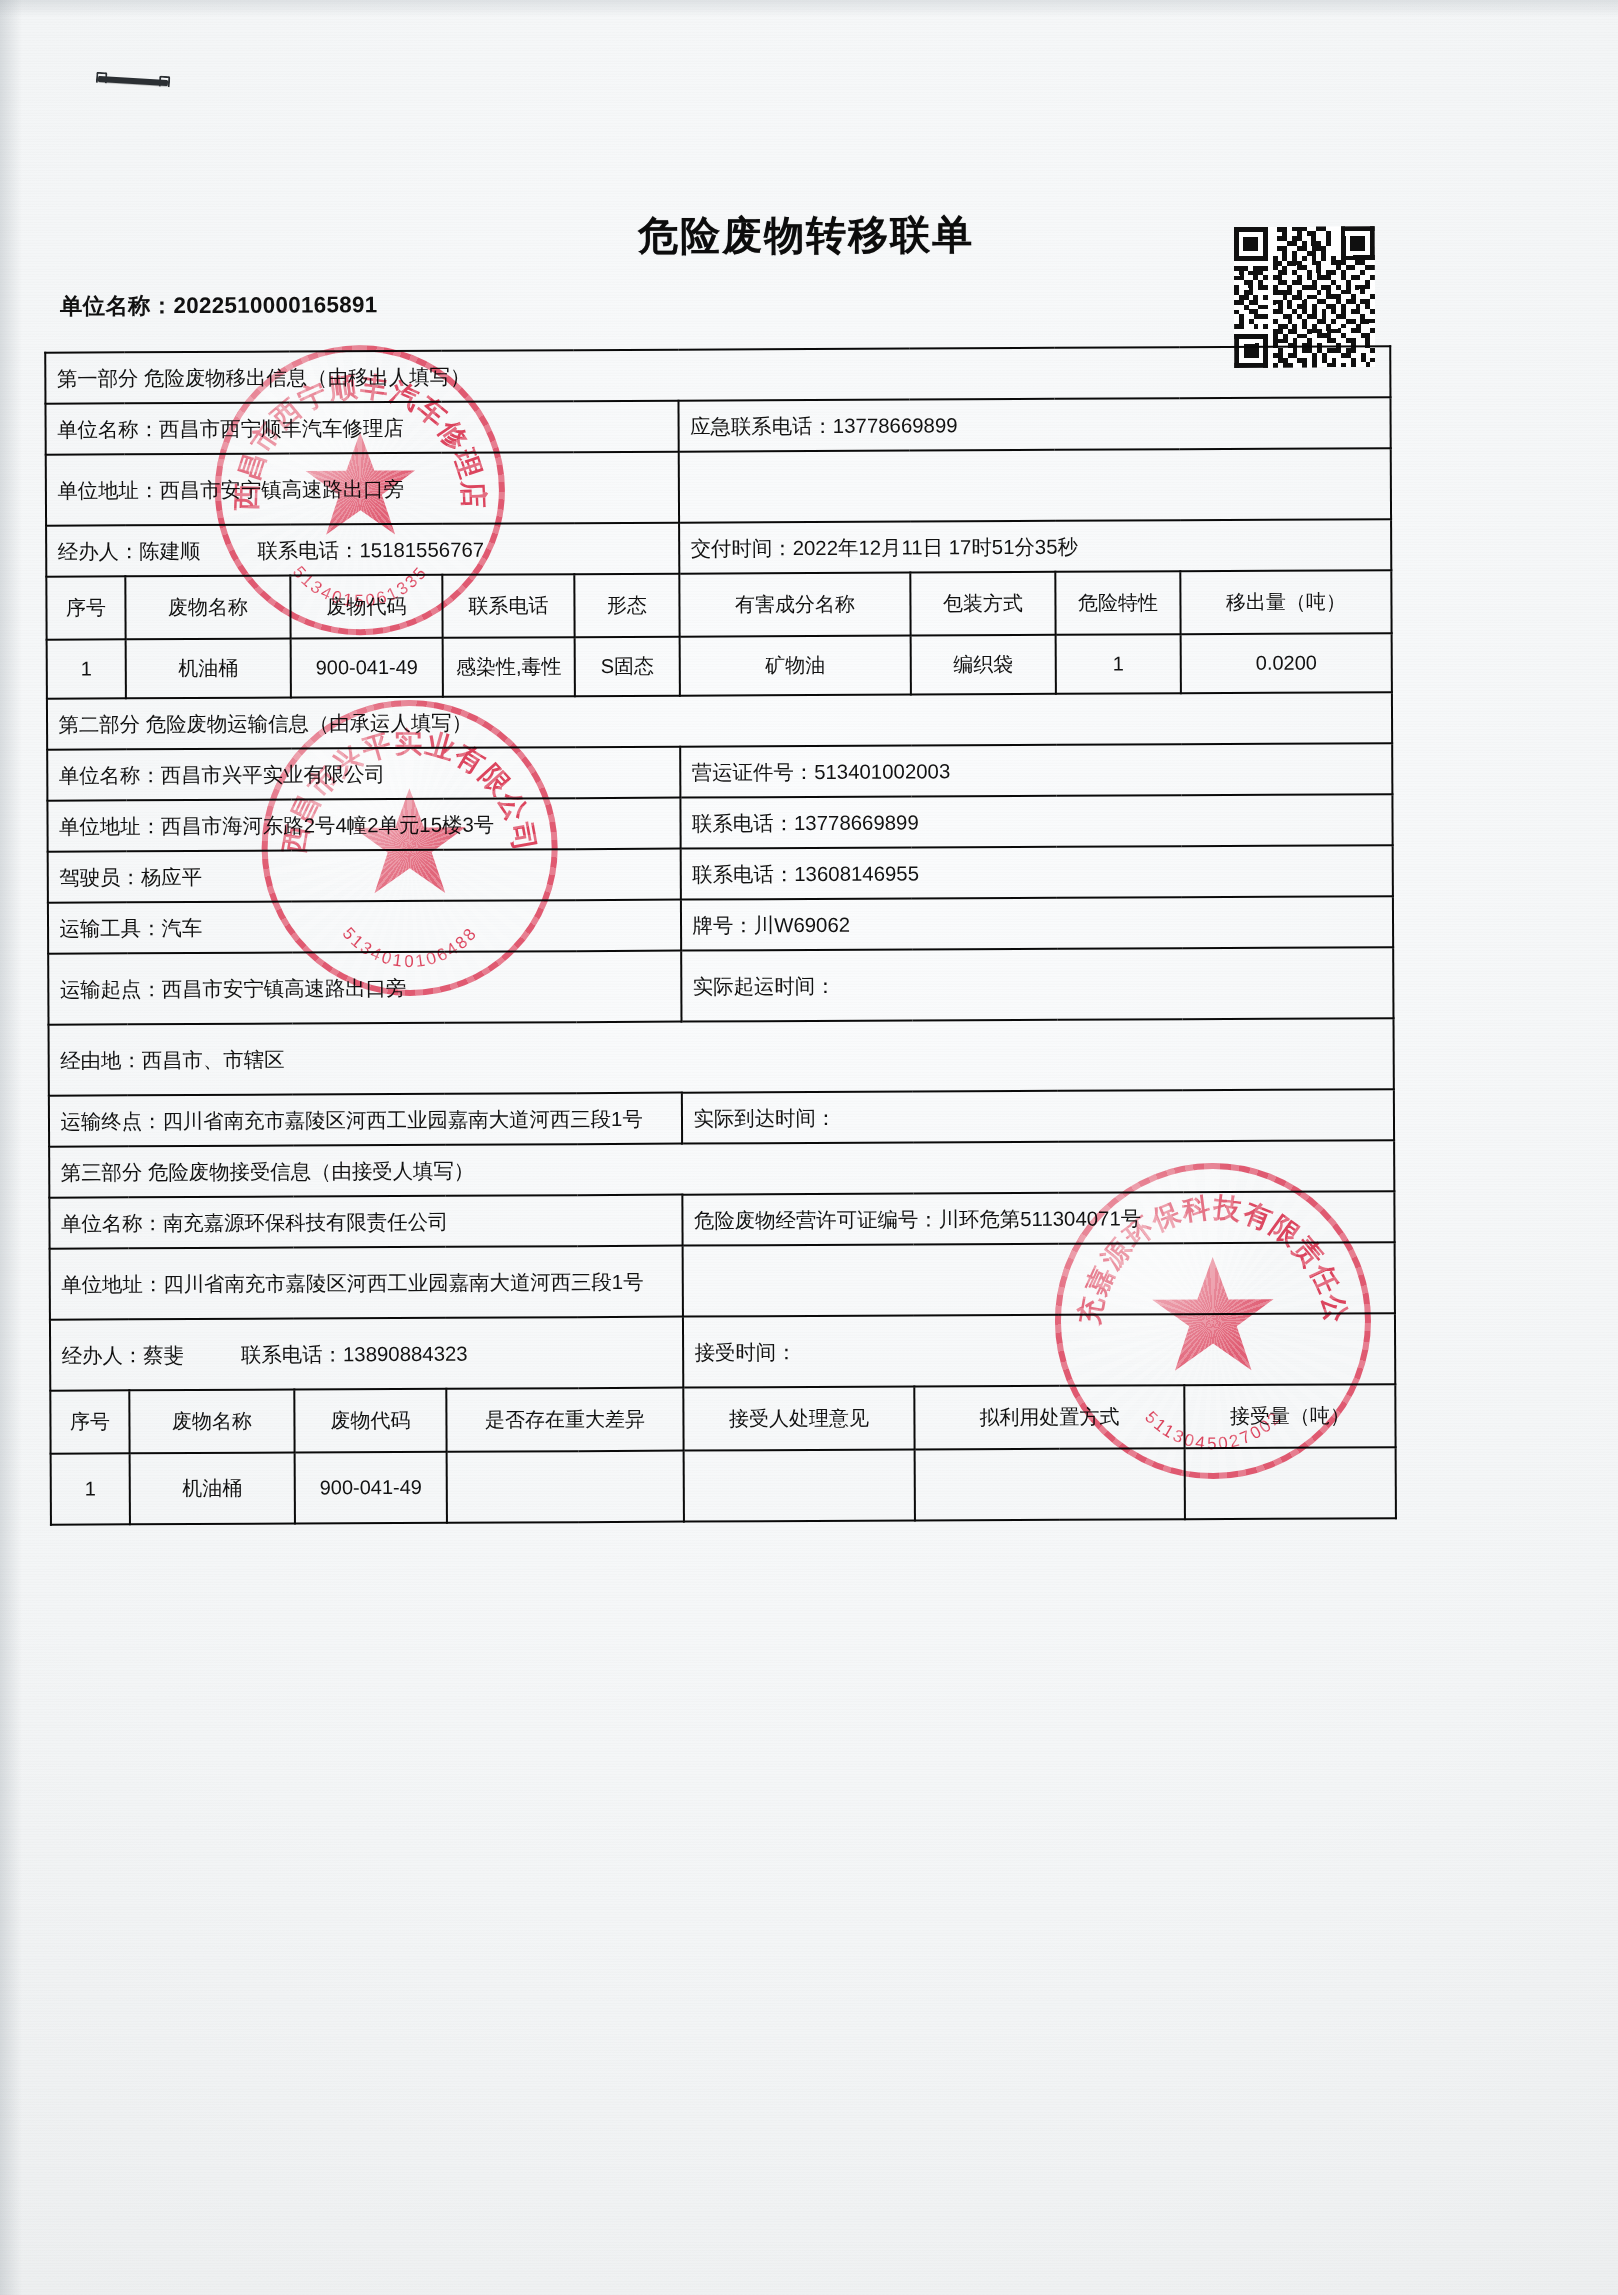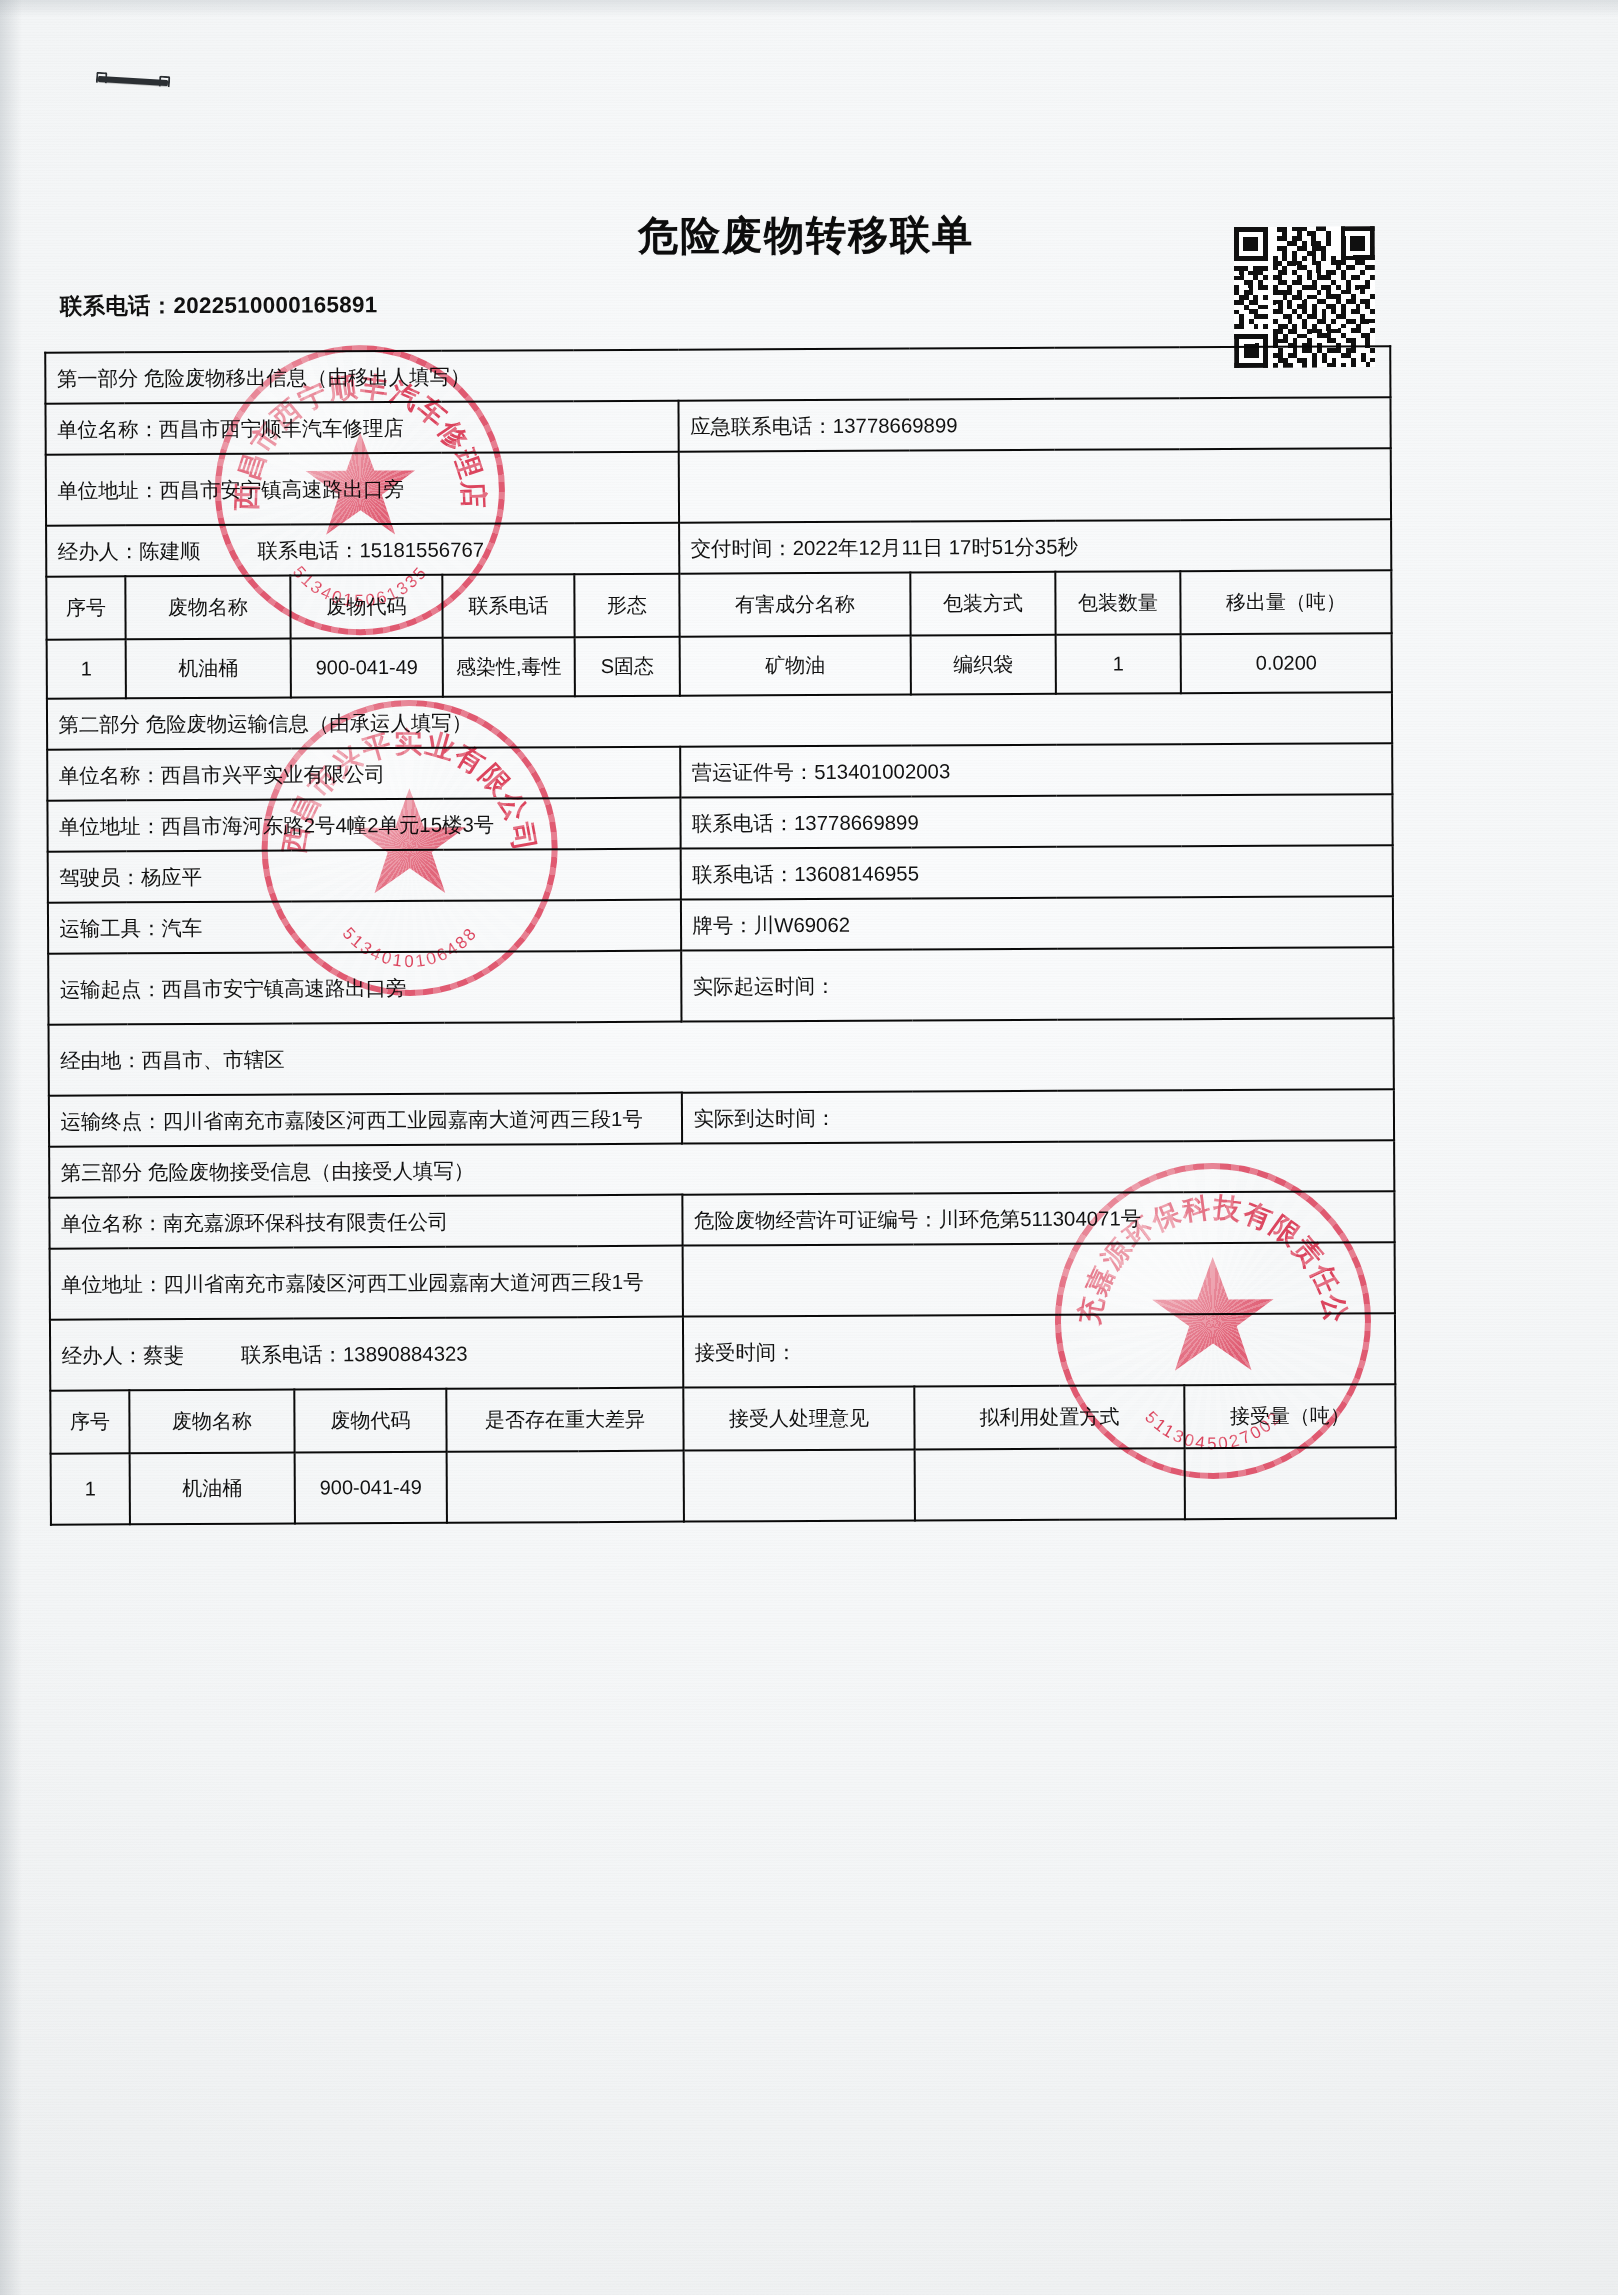--- a/index.html
+++ b/index.html
@@ -159,21 +159,21 @@
 
 <div class="paper"></div>
 <div class="edge-shadow"></div>
 <div class="edge-shadow-top"></div>
 <div class="staple"></div>
 
 <div class="sheet">
 
   <div class="title">危险废物转移联单</div>
 
-  <div class="serial"><span>联系电话：</span><span>2022510000165891</span></div>
+  <div class="serial"><span>单位名称：</span><span>2022510000165891</span></div>
 
   <div class="qr">
     <svg viewBox="0 0 29 29" width="141" height="141" shape-rendering="crispEdges">
       <rect width="29" height="29" fill="#ffffff"></rect>
       <g fill="#101010">
 
         <rect x="0" y="0" width="7" height="1"></rect>
           <rect x="0" y="6" width="7" height="1"></rect>
         <rect x="0" y="0" width="1" height="7"></rect>
           <rect x="6" y="0" width="1" height="7"></rect>
@@ -422,21 +422,21 @@
     </tr>
 
     <tr>
       <td class="hdr">序号</td>
       <td class="hdr">废物名称</td>
       <td class="hdr">废物代码</td>
       <td class="hdr">联系电话</td>
       <td class="hdr">形态</td>
       <td class="hdr">有害成分名称</td>
       <td class="hdr">包装方式</td>
-      <td class="hdr">包装数量</td>
+      <td class="hdr">危险特性</td>
       <td class="hdr">移出量（吨）</td>
     </tr>
     <tr>
       <td class="cell">1</td>
       <td class="cell">机油桶</td>
       <td class="cell">900-041-49</td>
       <td class="cell">感染性,毒性</td>
       <td class="cell">S固态</td>
       <td class="cell">矿物油</td>
       <td class="cell">编织袋</td>

